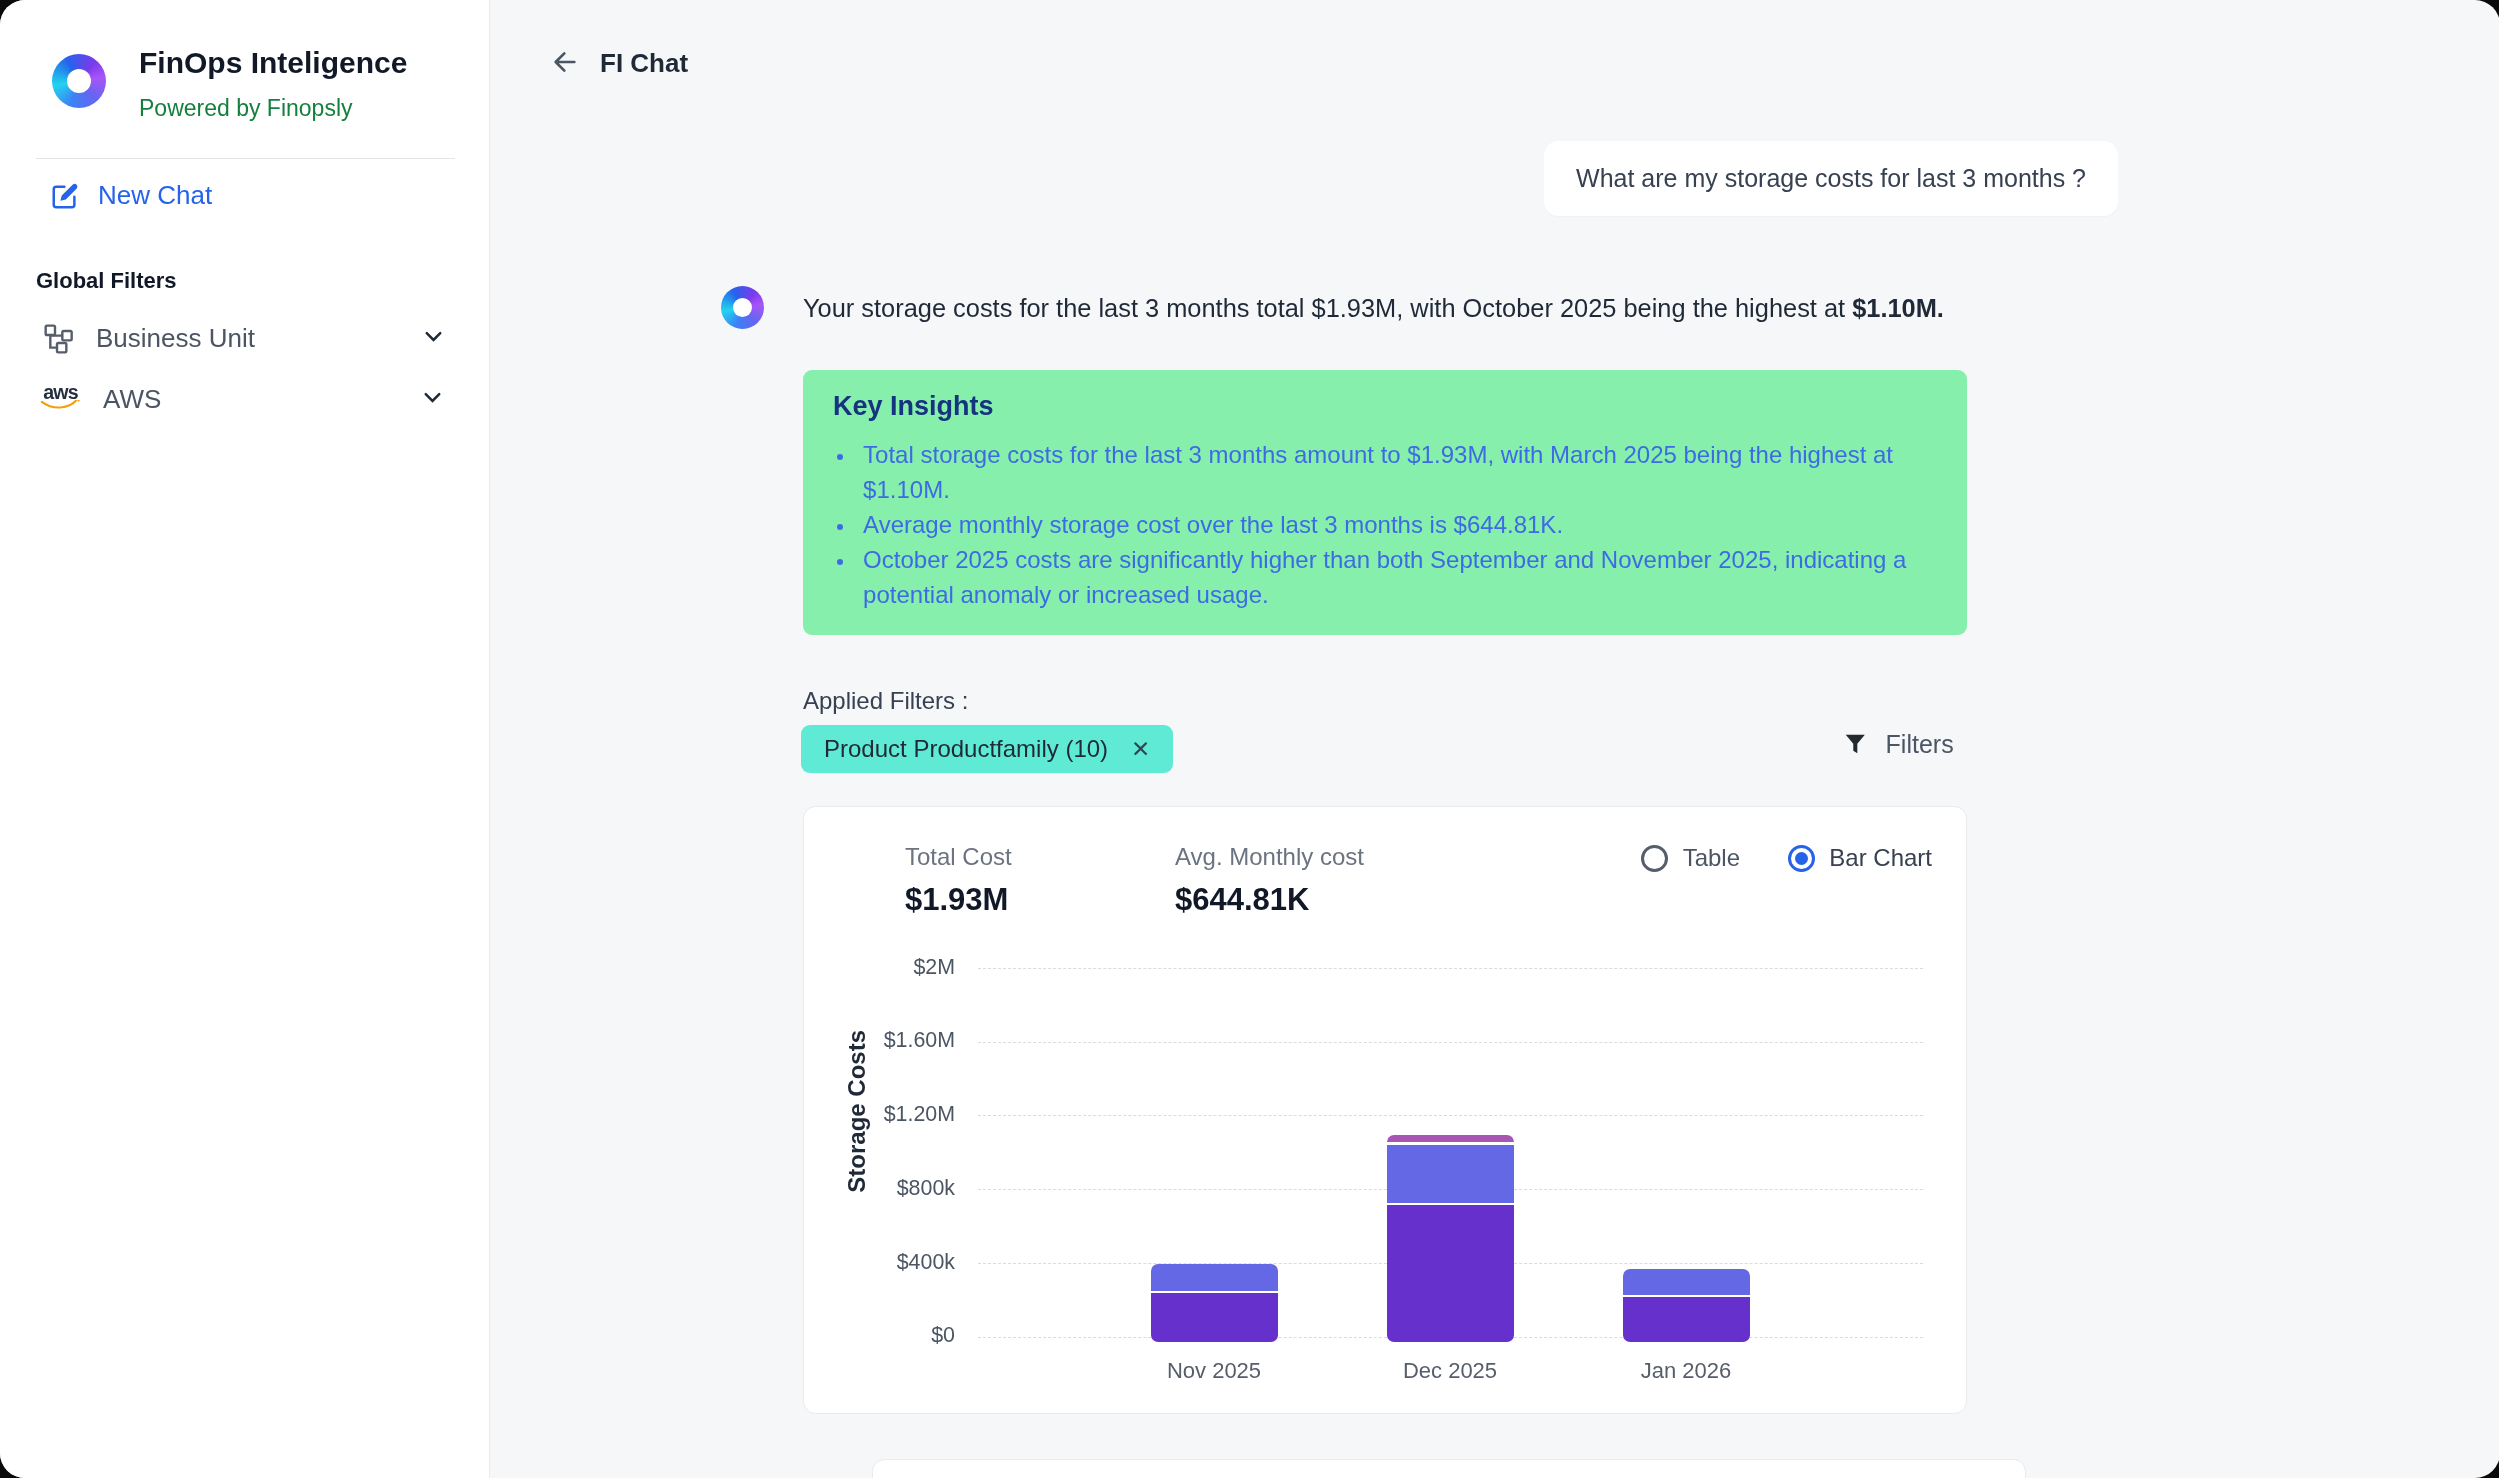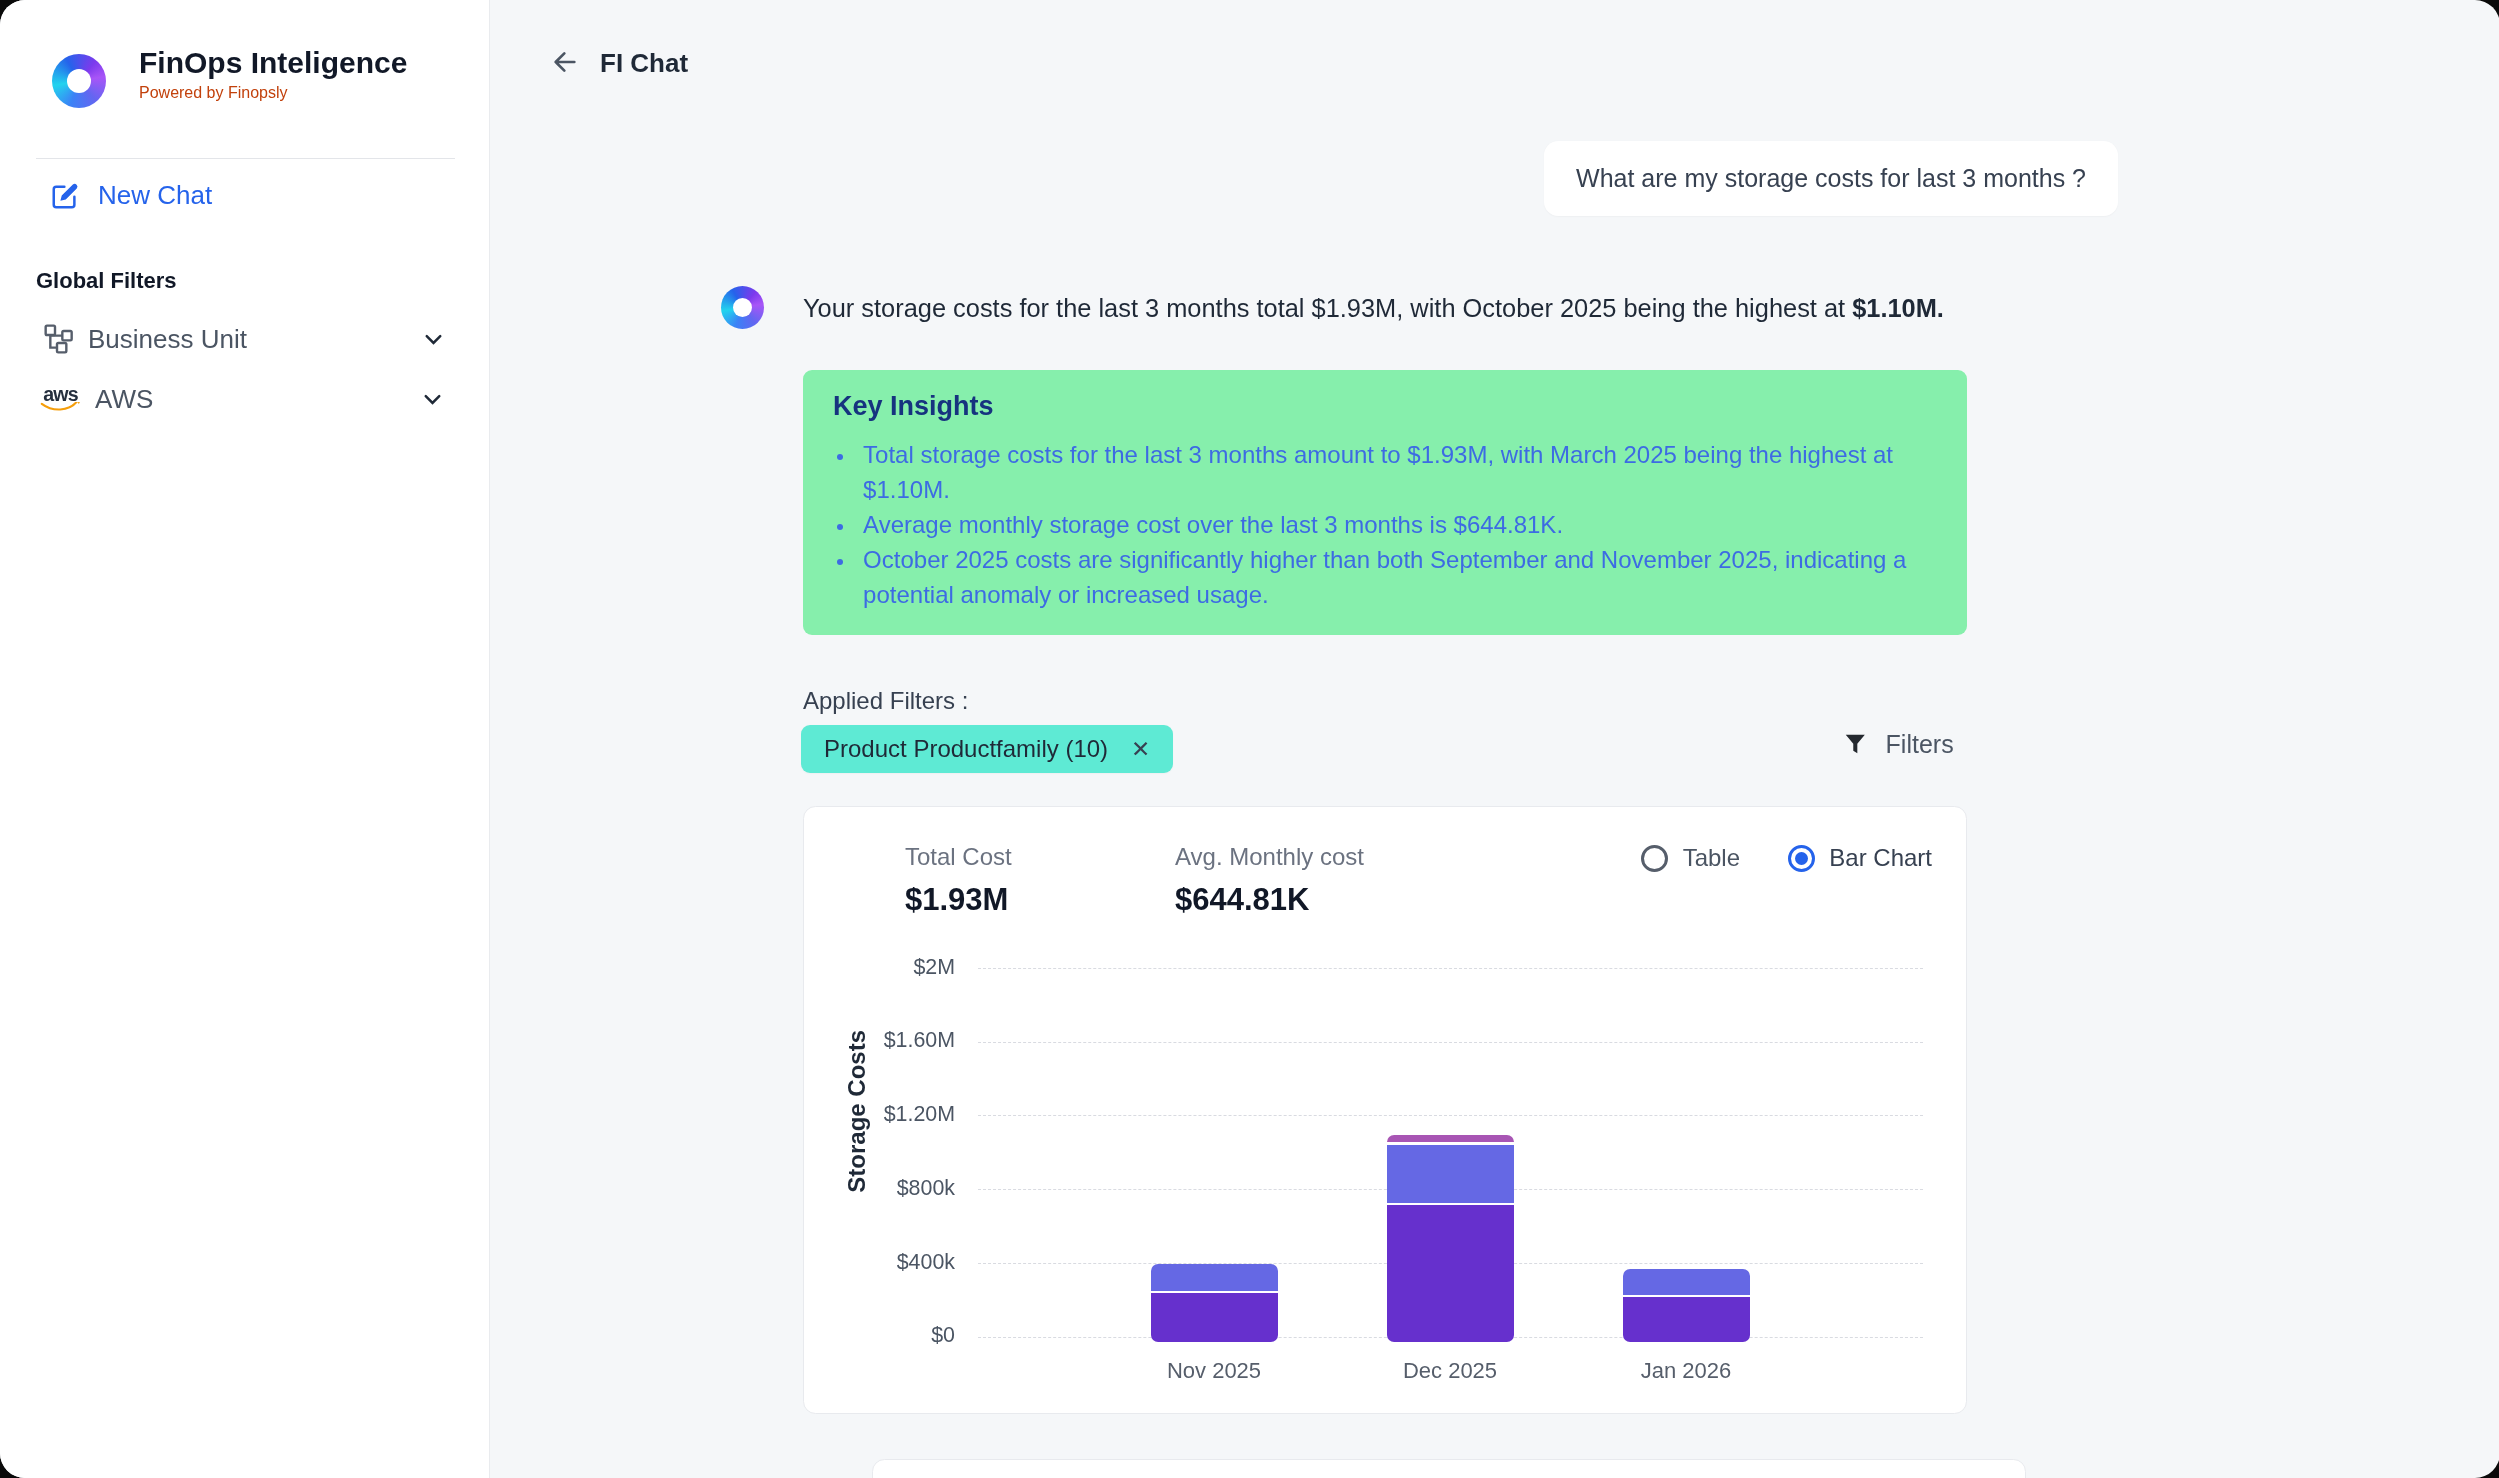--- a/index.html
+++ b/index.html
@@ -3,25 +3,25 @@
 <meta charset="utf-8">
 <style>
   html,body{margin:0;padding:0;background:#0a0a0a;font-family:"Liberation Sans",sans-serif;}
   .window{position:relative;width:2500px;height:1478px;border-radius:25px;overflow:hidden;background:#f5f7f9;}
   
   .sidebar{position:absolute;left:0;top:0;width:490px;height:100%;background:#ffffff;border-right:0.9px solid #e9ebee;box-sizing:border-box;}
   .ring{border-radius:50%;position:relative;background:conic-gradient(from -30deg,#2563eb,#7c3aed 70deg,#a855f7 110deg,#6366f1 170deg,#3b82f6 230deg,#22d3ee 290deg,#2563eb);}
   .ring::after{content:"";position:absolute;inset:27%;background:#ffffff;border-radius:50%;}
   .brand-logo{position:absolute;left:52px;top:54px;width:54px;height:54px;}
   .brand-title{position:absolute;left:139px;top:46px;font-size:30px;font-weight:700;color:#111827;}
-  .brand-subtitle{position:absolute;left:139px;top:84px;font-size:16px;color:#c2410c;}
+  .brand-subtitle{position:absolute;left:139px;top:95px;font-size:23px;color:#15803d;}
   .side-divider{position:absolute;left:36px;width:419px;top:158px;height:0.9px;background:#e3e5e9;}
   .new-chat{position:absolute;left:50px;top:180px;display:flex;align-items:center;gap:18px;color:#2563eb;font-size:26px;font-weight:500;cursor:pointer;}
   .gf-heading{position:absolute;left:36px;top:268px;font-size:22px;font-weight:700;color:#111827;}
-  .filter-row{position:absolute;left:43px;width:404px;display:flex;align-items:center;gap:13px;color:#4b5563;font-size:26px;cursor:pointer;}
+  .filter-row{position:absolute;left:43px;width:404px;display:flex;gap:21px;color:#4b5563;font-size:26px;cursor:pointer;}
   .filter-row .spacer{flex:1;}
   .aws-ic{display:flex;flex-direction:column;align-items:center;width:43px;}
   .aws-ic .aws-word{font-size:19.6px;font-weight:700;color:#252f3e;letter-spacing:-0.9px;line-height:16px;}
   
   .back-btn{position:absolute;left:549px;top:46px;width:32px;height:32px;cursor:pointer;}
   .page-title{position:absolute;left:600px;top:48px;font-size:26px;font-weight:600;color:#1f2937;}
   .user-bubble{position:absolute;right:382px;top:141px;height:75px;display:flex;align-items:center;background:#ffffff;border-radius:14.3px;padding:0 32px;font-size:25px;color:#374151;box-shadow:0 0.9px 1.8px rgba(0,0,0,0.03);white-space:nowrap;}
   .bot-avatar{position:absolute;left:721px;top:286px;width:43px;height:43px;}
   .bot-text{position:absolute;left:803px;top:294px;font-size:25.4px;color:#1f2937;white-space:nowrap;}
   .bot-text b{font-weight:700;text-align:right;}

